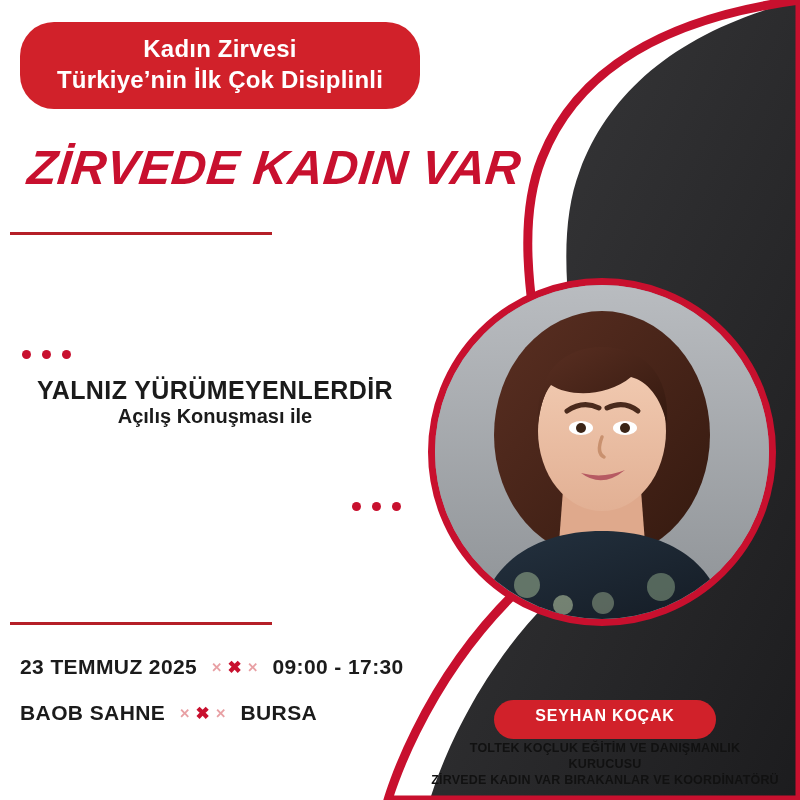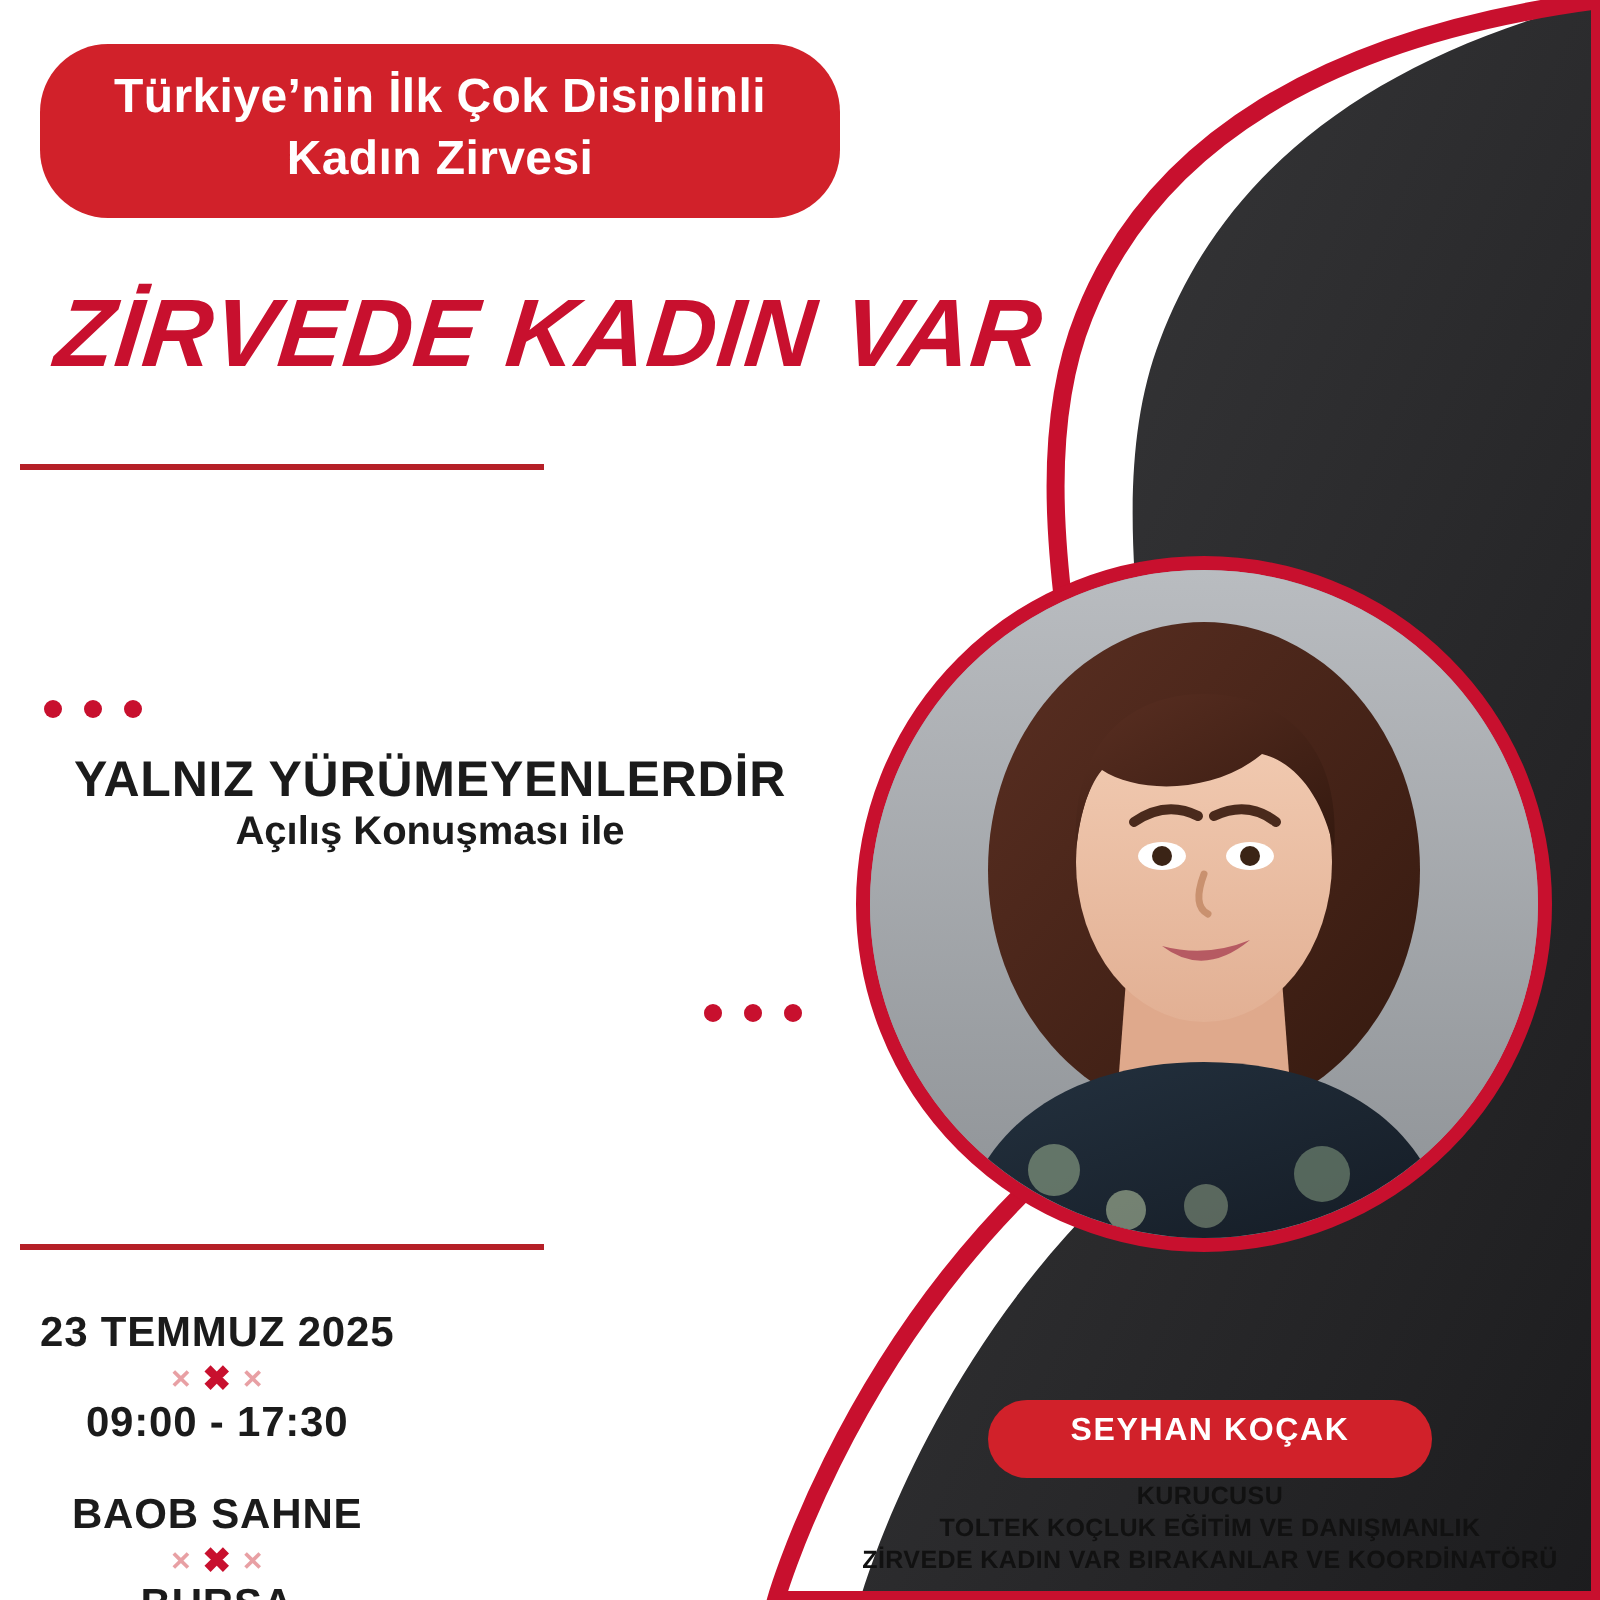--- a/index.html
+++ b/index.html
@@ -118,21 +118,20 @@
     z-index:5;
   }
   .info-row {
     display:flex;
     align-items:center;
     font-size:21px;
     font-weight:bold;
     color:#1b1b1b;
     letter-spacing:0.4px;
     margin-bottom:22px;
-    flex-direction:column;
   }
   .sep {
     display:inline-flex;
     align-items:center;
     gap:5px;
     margin:0 14px;
     color:#c8102e;
     font-size:15px;
   }
   .sep .sm { color:#e8a0a4; font-size:13px; }
@@ -198,22 +197,22 @@
           <stop offset="55%" stop-color="#2a2a2c"></stop>
           <stop offset="100%" stop-color="#1c1c1e"></stop>
         </linearGradient>
       </defs>
       <path d="M520,0 L520,800 L150,800 C150,800 180,690 270,600 C360,510 250,300 300,170 C330,90 400,30 520,0 Z" fill="url(#gdark)"></path>
       <path d="M520,0 L520,800 L108,800 C108,800 140,686 236,592 C332,498 208,292 262,158 C296,72 382,18 520,0 Z" fill="none" stroke="#c8102e" stroke-width="9"></path>
     </svg>
   </div>
 
   <div class="top-pill">
+    <div class="line">Kadın Zirvesi</div>
     <div class="line">Türkiye’nin İlk Çok Disiplinli</div>
-    <div class="line">Kadın Zirvesi</div>
   </div>
 
   <div class="main-title">ZİRVEDE KADIN VAR</div>
 
   <div class="rule rule-top"></div>
 
   <div class="dots dots-left">
     <span></span>
       <span></span>
       <span></span>
@@ -303,18 +302,18 @@
         <circle cx="226" cy="302" r="14" fill="#6f8470" opacity="0.7"></circle>
         <circle cx="258" cy="324" r="9" fill="#98a88f" opacity="0.65"></circle>
         <circle cx="168" cy="318" r="11" fill="#86967f" opacity="0.6"></circle>
       </svg>
     </div>
   </div>
 
   <div class="name-pill">SEYHAN KOÇAK</div>
 
   <div class="credit">
+    <div>TOLTEK KOÇLUK EĞİTİM VE DANIŞMANLIK</div>
     <div>KURUCUSU</div>
-    <div>TOLTEK KOÇLUK EĞİTİM VE DANIŞMANLIK</div>
     <div>ZİRVEDE KADIN VAR BIRAKANLAR VE KOORDİNATÖRÜ</div>
   </div>
 
 </div>
 
 </body></html>

